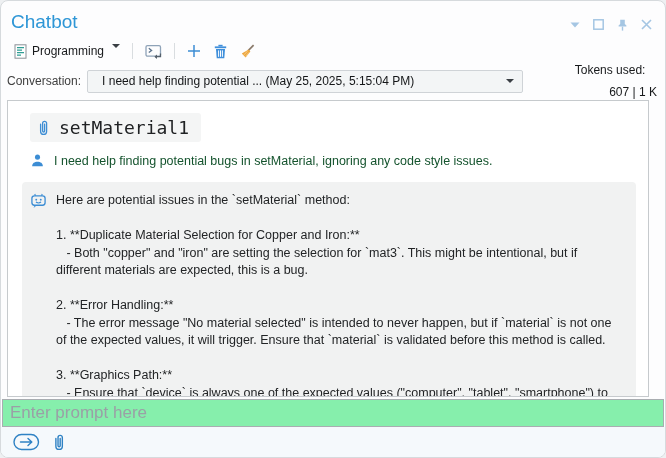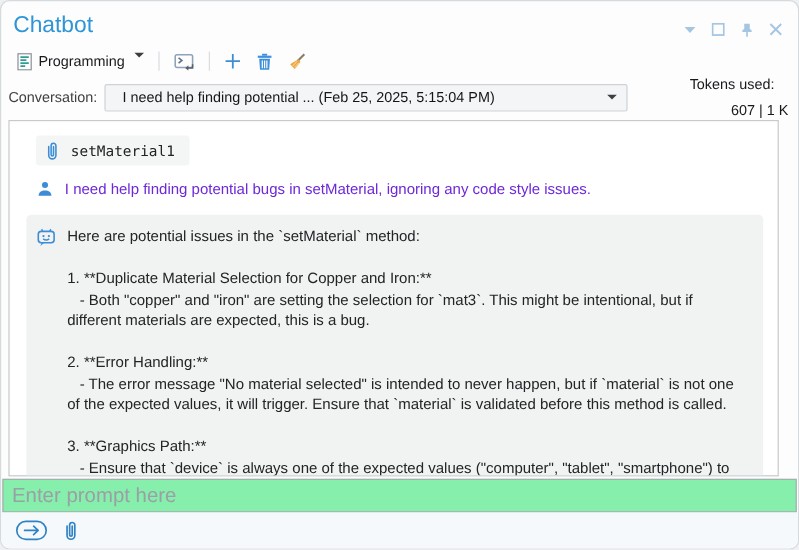--- a/index.html
+++ b/index.html
@@ -61,23 +61,23 @@
     overflow:hidden;
     padding:10px 12px 0 12px;
     position:relative;
   }
   .chiprow{margin:2px 0 10px 10px;}
   .chip{
     display:inline-flex;align-items:center;gap:9px;
     background:#f4f5f5;border-radius:3px;
     padding:4px 12px 4px 7px;
   }
-  .chip .chip-label{font-family:"DejaVu Sans Mono", monospace;font-size:12px;color:#202224;}
+  .chip .chip-label{font-family:"DejaVu Sans Mono", monospace;font-size:18px;color:#202224;}
   .usermsg{display:flex;align-items:flex-start;gap:9px;margin:2px 0 13px 10px;}
-  .usermsg .msg-text{font-size:12.5px;color:#6d28d9;line-height:1.3;padding-top:1px;}
+  .usermsg .msg-text{font-size:12.5px;color:#14532d;line-height:1.3;padding-top:1px;}
   .botmsg{
     display:flex;align-items:flex-start;gap:9px;
     background:#f1f2f2;border-radius:4px;
     margin:0 0 0 2px;
     padding:10px 12px 16px 8px;
     min-height:260px;
   }
   .botmsg .msg-text{
     font-size:12.5px;color:#222426;line-height:1.4;
     white-space:pre-wrap;flex:1;padding-top:0px;
@@ -174,21 +174,21 @@
         <line x1="13.6" y1="1.2" x2="8.2" y2="6.6" stroke="#8a7a6a" stroke-width="1.7"></line>
         <polygon points="8.6,5.4 10.4,7.6 5.6,13.4 1.8,9.6" fill="#eda63f"></polygon>
         <path d="M4 10.8l3.4-3.6M5.6 12.2l3.4-3.8" stroke="#f6d08e" stroke-width="0.9"></path>
       </svg>
     </div>
   </div>
 
   <div class="convrow">
     <span class="convlabel">Conversation:</span>
     <div class="convselect">
-      <span class="sel-text">I need help finding potential ... (Feb 25, 2025, 5:15:04 PM)</span>
+      <span class="sel-text">I need help finding potential ... (May 25, 2025, 5:15:04 PM)</span>
       <span class="caret"></span>
     </div>
     <div class="tokens">
       <span class="tlab">Tokens used:</span>
       <span class="tval">607 | 1 K</span>
     </div>
   </div>
 
   <div class="chat">
 

